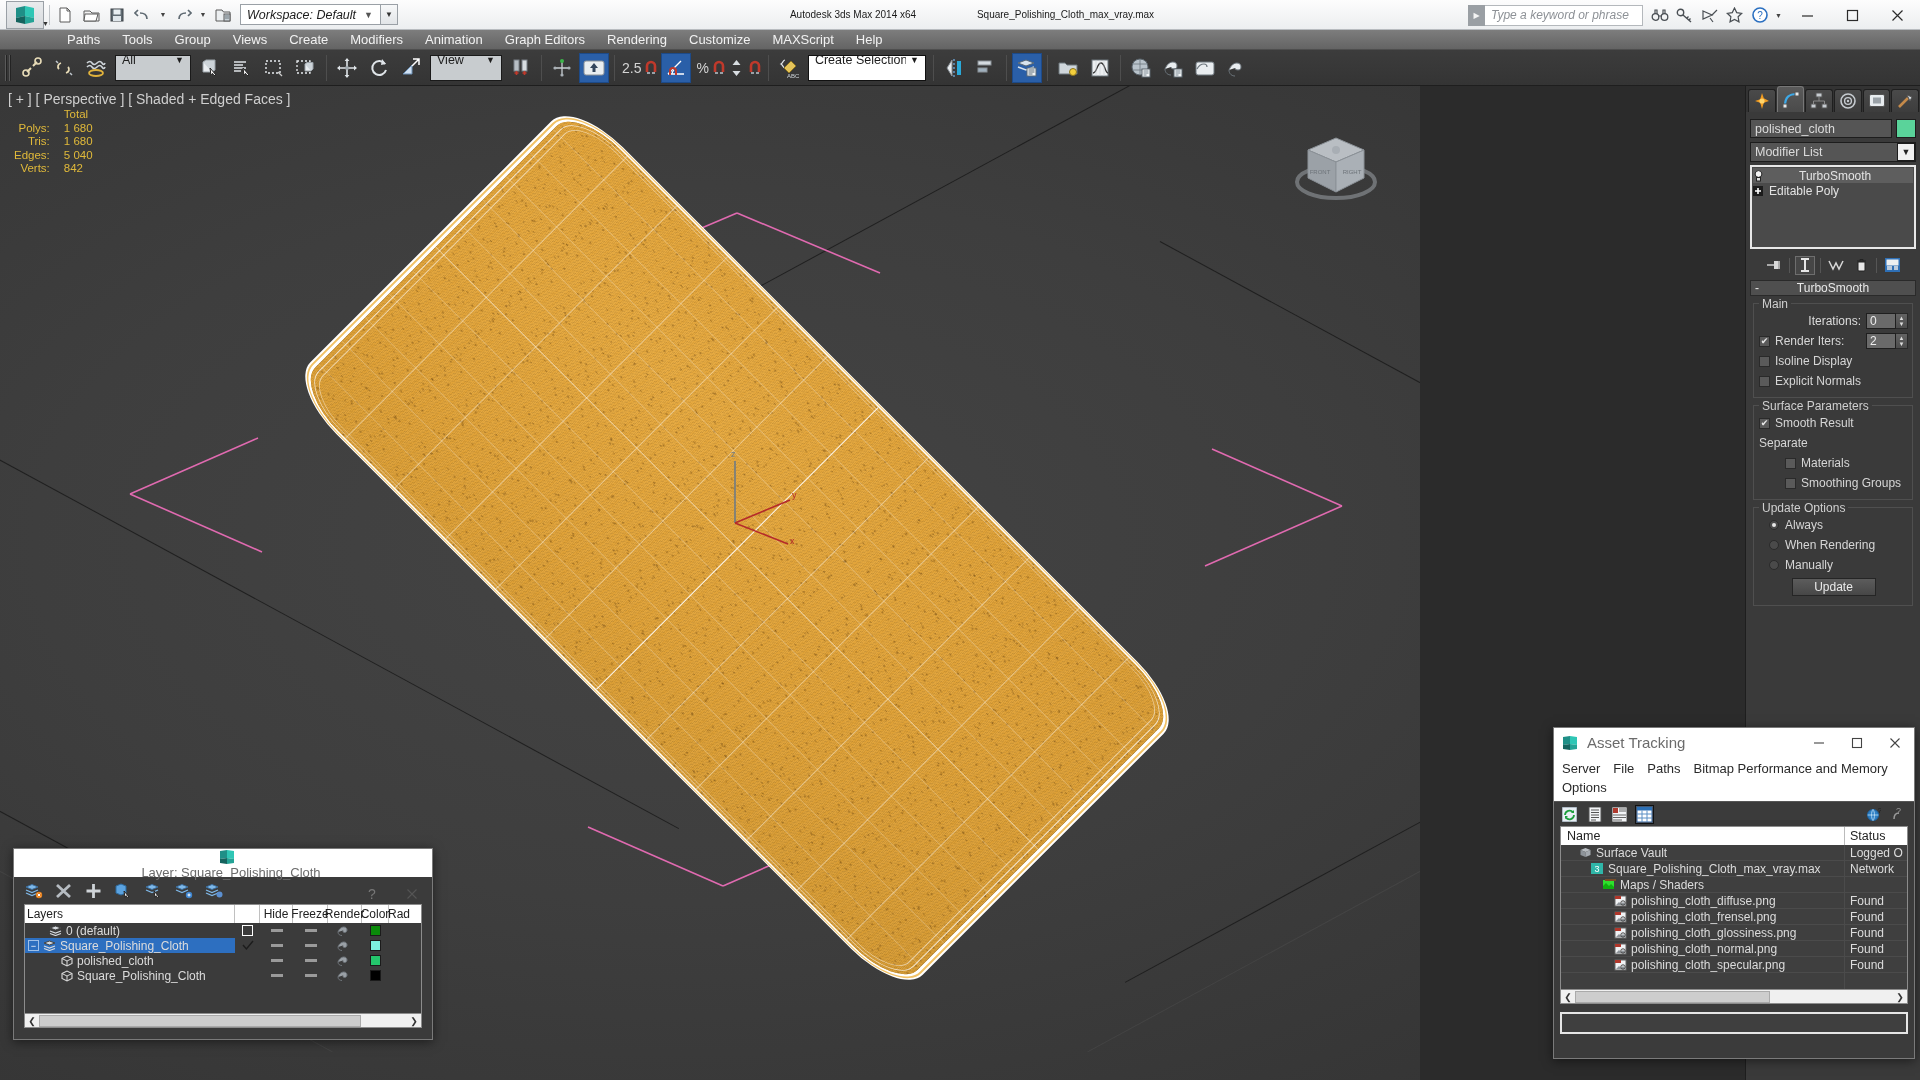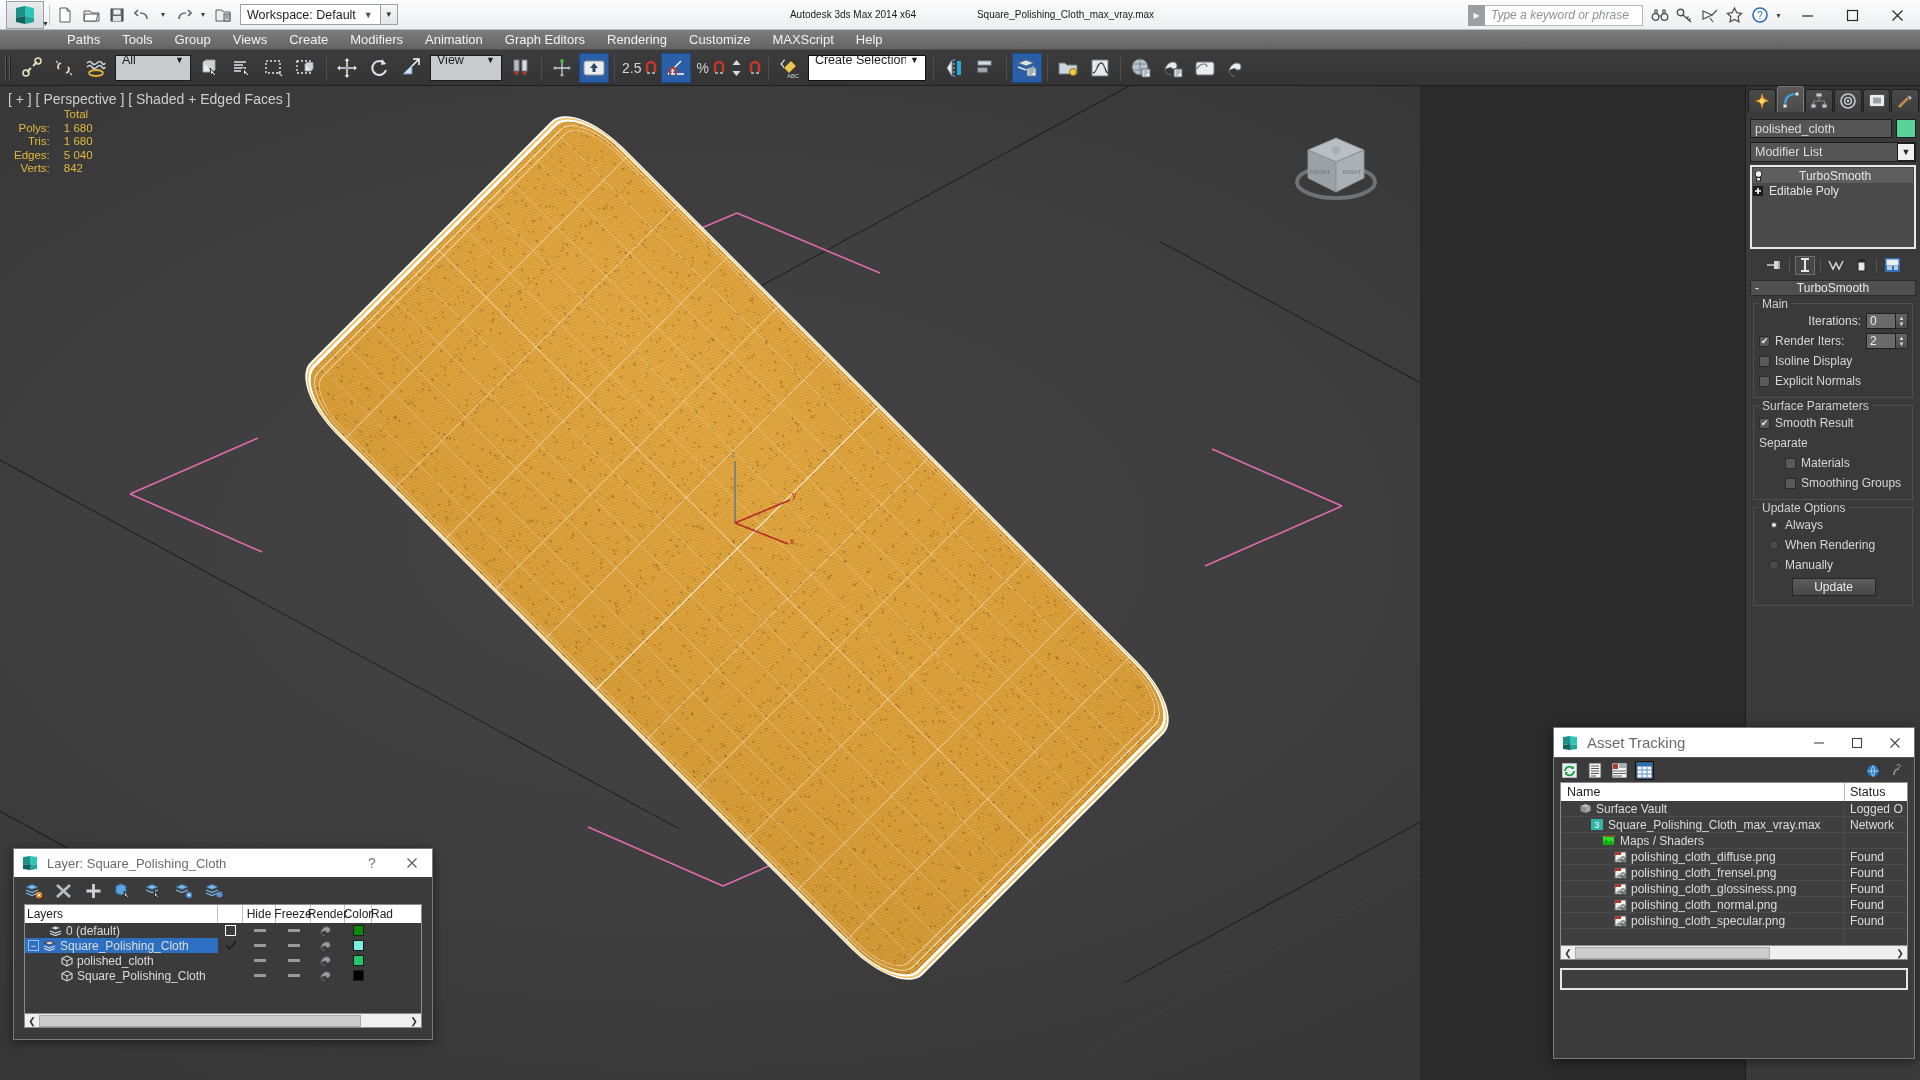--- a/index.html
+++ b/index.html
@@ -36,21 +36,21 @@
     width: 24px; height: 24px; margin: 0 1px;
     display: flex; align-items: center; justify-content: center;
     border: 1px solid transparent; border-radius: 2px;
   }
   .qsep { width: 1px; height: 20px; background: #c2c6ca; margin: 0 2px; }
   .wsbox {
     height: 21px; display: flex; align-items: center;
     border: 1px solid #9aa0a6; background: #fff; margin-left: 4px;
     padding: 0 2px 0 6px; font-size: 12.5px; color: #1c1c1c;
   }
-  .wsbox .lbl { white-space: nowrap; }
+  .wsbox .lbl { white-space: nowrap; font-style: italic; }
   .wsbox .caret { margin: 0 5px 0 8px; font-size: 9px; color: #555; }
   .wsdrop {
     width: 17px; height: 21px; border: 1px solid #9aa0a6; border-left: none;
     background: linear-gradient(#f7f8f9,#e2e5e8);
     display: flex; align-items: center; justify-content: center;
     font-size: 8px; color: #333;
   }
   .title-center {
     position: absolute; left: 12px; width: 1920px; text-align: center;
     font-size: 10px; color: #1a1a1a; pointer-events: none;
@@ -332,33 +332,33 @@
   .at-status {
     margin: 8px 6px 0; height: 22px; background: #3f3f3f; border: 2px solid #e6e6e6;
   }
 
   
   .lydlg {
     position: absolute; left: 13px; top: 848px; width: 420px; height: 192px;
     background: #3b3b3b; border: 1px solid #7a7a7a;
     box-shadow: 0 2px 10px rgba(0,0,0,.5);
   }
-  .ly-title { height: 28px; background: #fff; display: flex; align-items: center; padding-left: 8px;}
+  .ly-title { height: 28px; background: #fff; display: flex; align-items: center; padding-left: 8px; flex-direction: column;}
   .ly-title .ttxt { font-size: 13px; color: #6b6b6b; margin-left: 8px;}
   .ly-wbtns { margin-left: auto; display: flex; }
   .ly-wbtn { width: 40px; height: 28px; display: flex; align-items: center; justify-content: center; color: #555; }
   .ly-tools { height: 27px; display: flex; align-items: center; padding-left: 10px; gap: 11px; }
   .ly-tbtn { width: 19px; height: 19px; display: flex; align-items: center; justify-content: center;}
   .ly-grid { margin: 0 10px; border: 1px solid #8c8c8c; }
   .ly-hdr { display: flex; height: 18px; background: #fff; font-size: 12px; color: #222;}
   .ly-hdr > div { display: flex; align-items: center; justify-content: center; border-right: 1px solid #c0c0c0;}
   .ly-row { display: flex; height: 15px; font-size: 12px; color: #dcdcdc; }
   .ly-row.sel .cname { background: #2d6fc0; }
   .ly-row > div { display: flex; align-items: center; justify-content: center; }
-  .c-name { width: 193px; justify-content: flex-start !important; padding-left: 2px;}
+  .c-name { width: 210px; justify-content: flex-start !important; padding-left: 2px;}
   .c-chk  { width: 25px; }
   .c-hide { width: 33px; }
   .c-frz  { width: 35px; }
   .c-ren  { width: 34px; }
   .c-col  { width: 27px; }
   .c-rad  { width: 20px; }
   .swatch { width: 11px; height: 11px; border: 1px solid #1b1b1b; }
   .dash { width: 12px; height: 3px; background: #9a9a9a; }
   .ly-scroll { height: 14px; background: #f0f0f0; margin: 0 10px; border: 1px solid #8c8c8c; border-top:none;
                display:flex; align-items:center; }
@@ -1063,20 +1063,24 @@
             </svg>
         </div>
         <div class="at-wbtn">
           <svg width="12" height="12" viewBox="0 0 12 12">
               <path d="M1.5 1.5l9 9M10.5 1.5l-9 9" stroke="#444" stroke-width="1.1"></path>
             </svg>
         </div>
       </div>
     </div>
 
+    <div class="at-menu">
+      <span>Server</span><span>File</span><span>Paths</span><span>Bitmap Performance and Memory</span><br>
+      <span>Options</span>
+    </div>
 
     <div class="at-tools">
       <div class="at-tbtn">
         <svg width="15" height="15" viewBox="0 0 15 15">
             <rect x="0" y="0" width="15" height="15" fill="#e8eef4" stroke="#7b8a97"></rect>
             <path d="M3 8a4.5 4.5 0 0 1 8-2.6" fill="none" stroke="#1c9e3c" stroke-width="1.8"></path>
             <path d="M12 3v3h-3" fill="#1c9e3c"></path>
             <path d="M12 8a4.5 4.5 0 0 1-8 2.6" fill="none" stroke="#1c9e3c" stroke-width="1.8"></path>
             <path d="M3 12V9h3" fill="#1c9e3c"></path>
           </svg>

